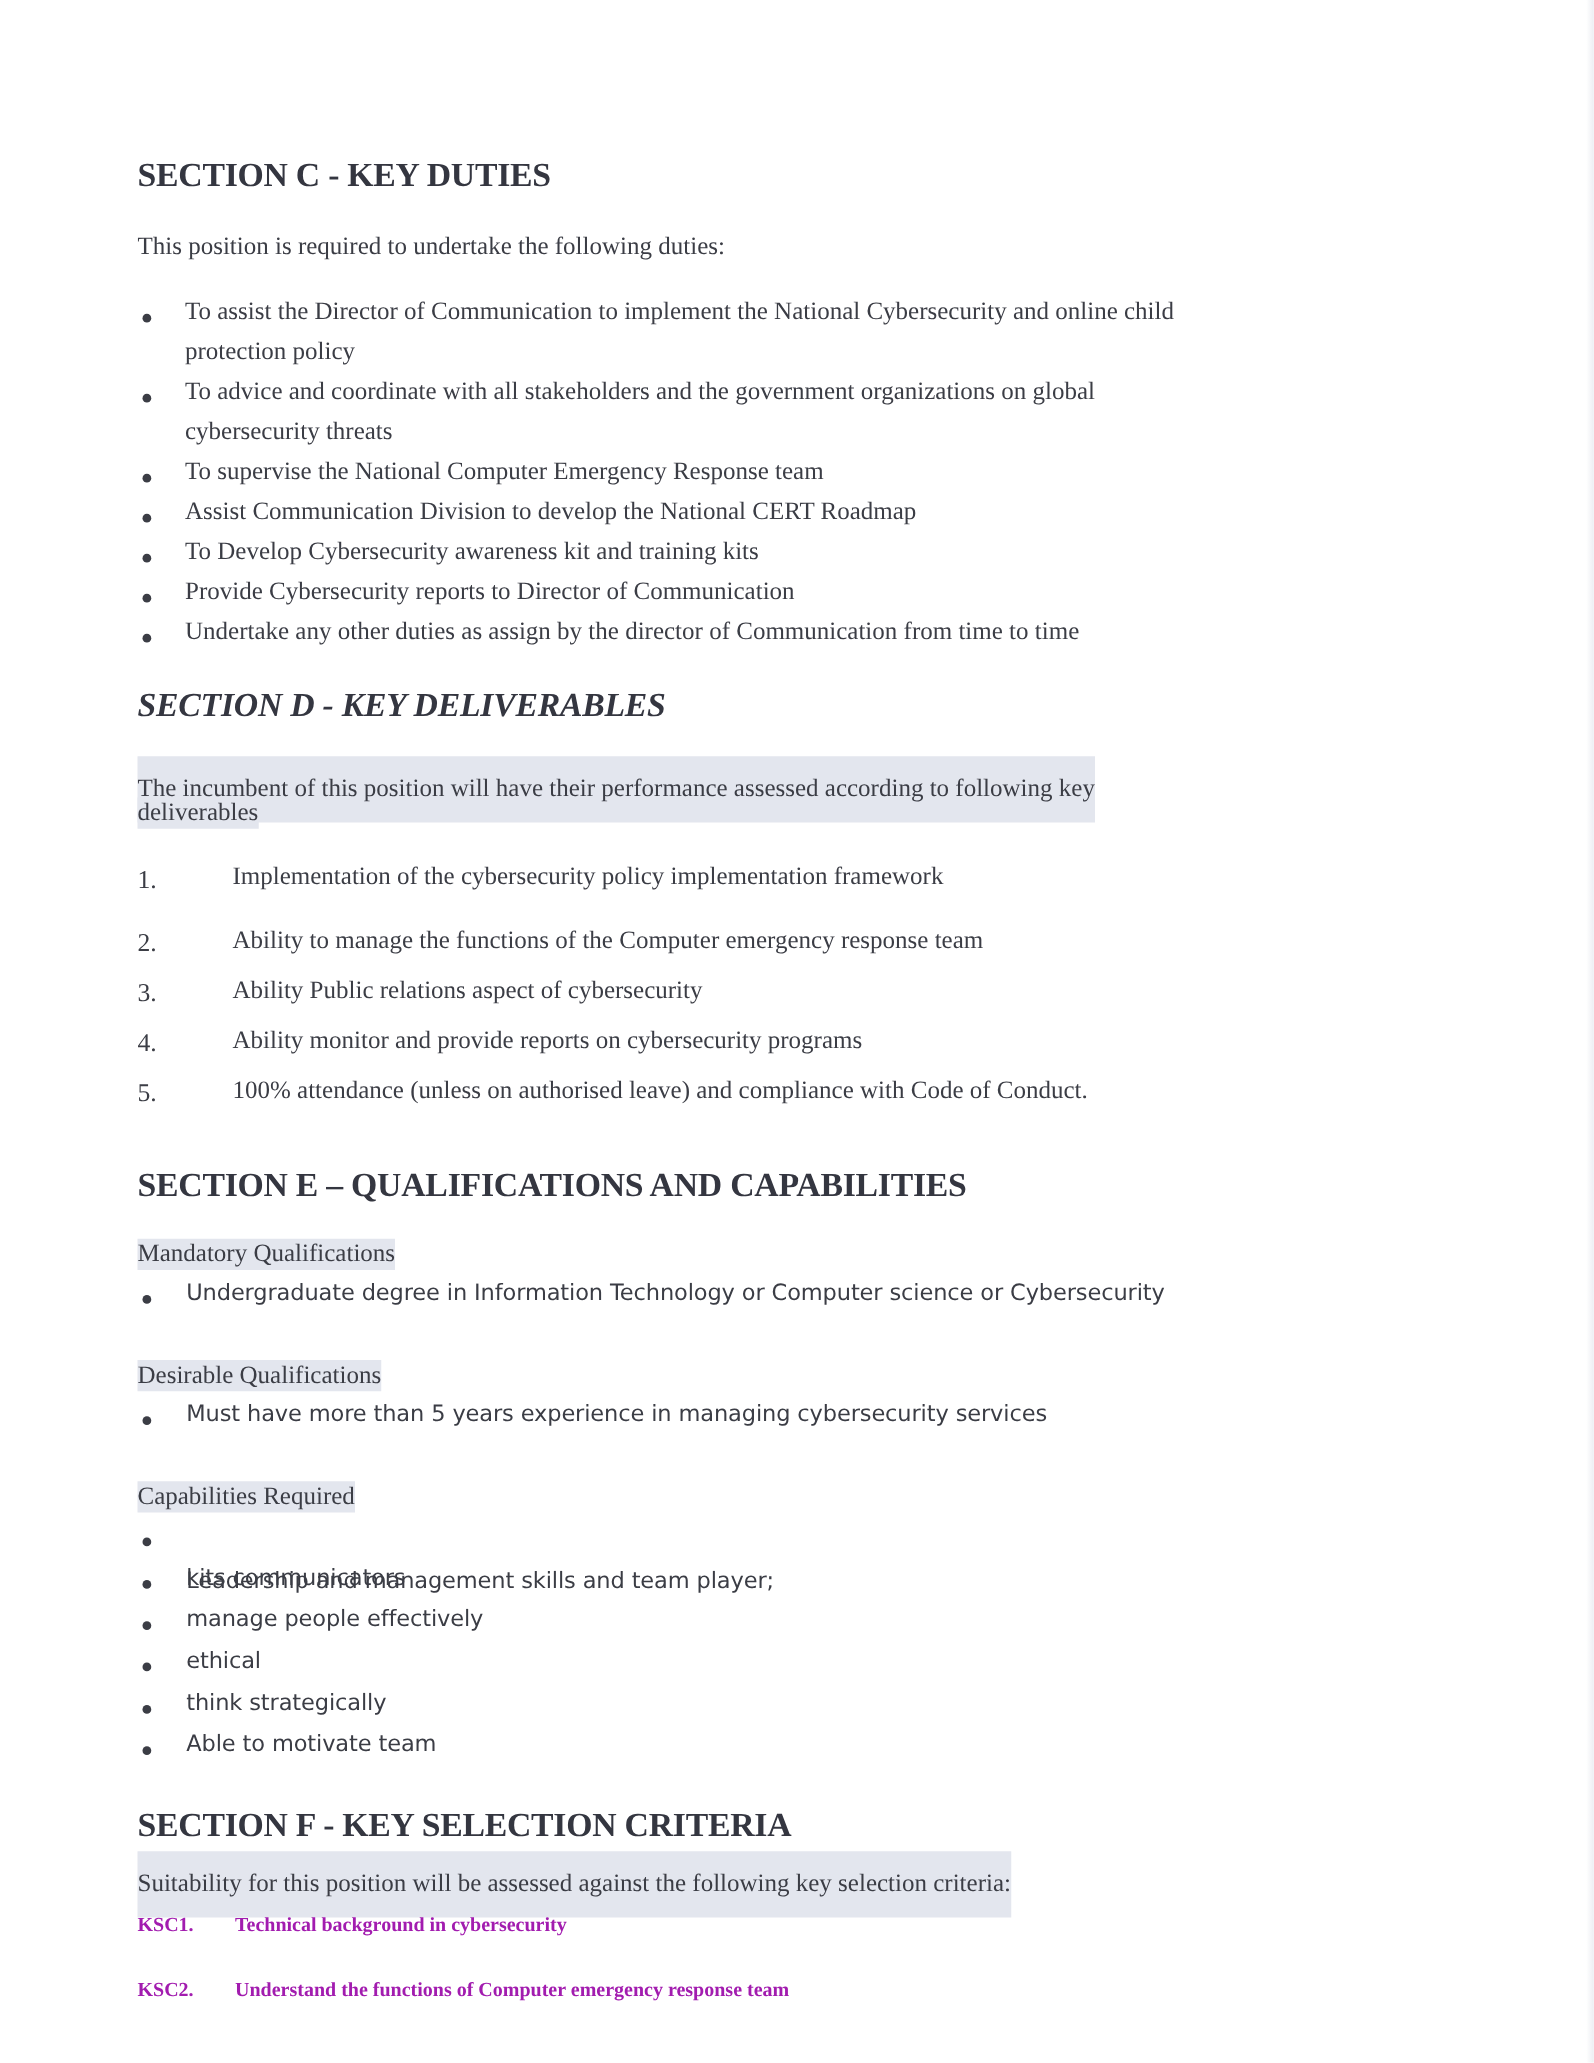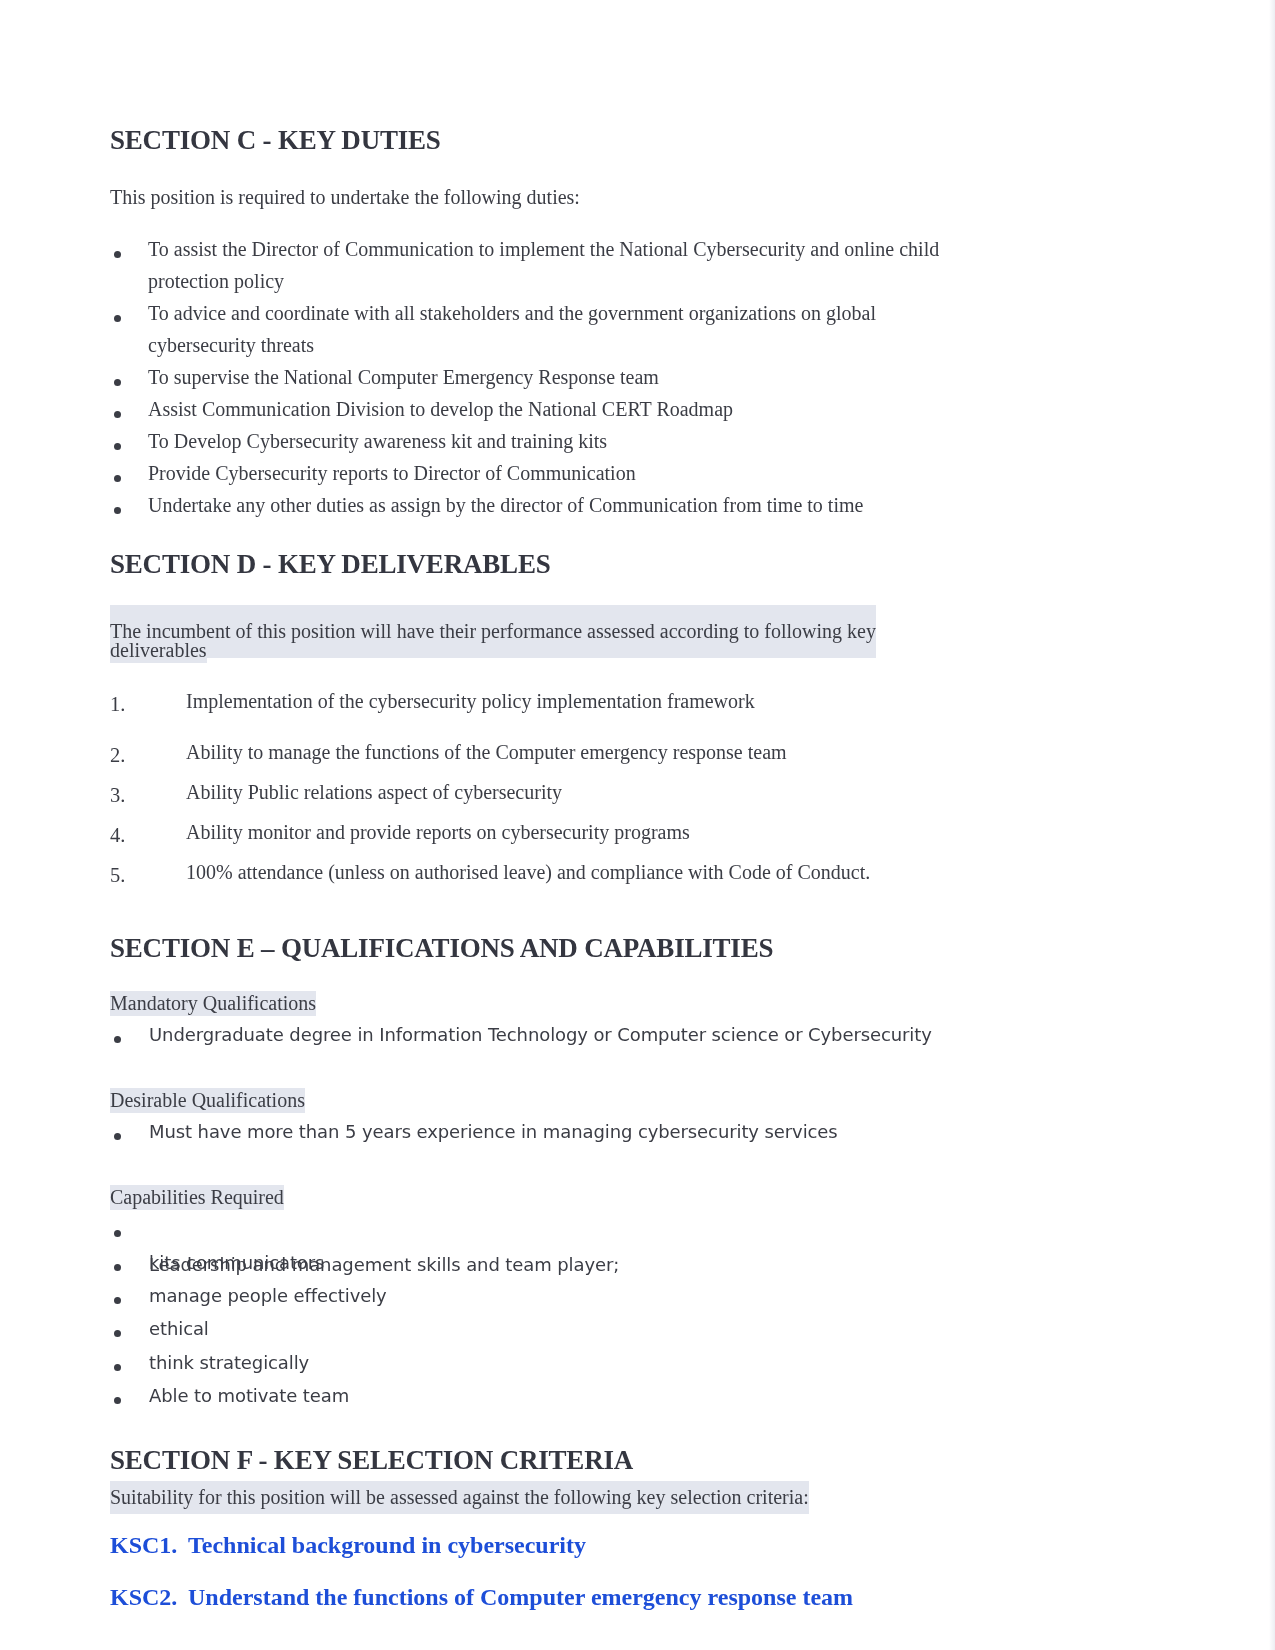--- a/index.html
+++ b/index.html
@@ -11,21 +11,21 @@
   .page-edge { position: absolute; right: 0; top: 0; width: 6px; height: 1650px;
     background: linear-gradient(to right, #ffffff, #eceef2); }
   .abs { position: absolute; white-space: nowrap; }
   .heading { font-family: "Liberation Serif", serif; font-weight: bold; font-size: 27px;
     letter-spacing: -0.2px; color: #343640; }
   .body { font-family: "Liberation Serif", serif; font-size: 20px; color: #3b3d45; }
   .comic { font-family: "DejaVu Sans", sans-serif; font-size: 18px; color: #3b3d45; letter-spacing: -0.1px; text-align: center; }
   .hl { background: #e3e6ee; }
   .bullet { position: absolute; left: 114px; width: 7px; height: 7px; border-radius: 50%; background: #3b3d45; }
   .num { position: absolute; left: 110px; font-family: "Liberation Serif", serif; font-size: 20.5px; }
-  .ksc { font-family: "Liberation Serif", serif; font-weight: bold; font-size: 24px; color: #1d4ed8; }
+  .ksc { font-family: "Liberation Serif", serif; font-weight: bold; font-size: 16px; color: #a21caf; }
 </style>
 </head>
 <body>
 
 <div class="page-edge"></div>
 
 <div class="abs heading" style="left:110px;top:125px;">SECTION C - KEY DUTIES</div>
 <div class="abs body" style="left:110px;top:186px;">This position is required to undertake the following duties:</div>
 
 <div>
@@ -46,21 +46,21 @@
   <div class="bullet" style="top:443px;"></div>
   <div class="abs body" style="left:148px;top:430px;">To Develop Cybersecurity awareness kit and training kits</div>
 
   <div class="bullet" style="top:475px;"></div>
   <div class="abs body" style="left:148px;top:462px;">Provide Cybersecurity reports to Director of Communication</div>
 
   <div class="bullet" style="top:507px;"></div>
   <div class="abs body" style="left:148px;top:494px;">Undertake any other duties as assign by  the director of Communication from time to time</div>
 </div>
 
-<div class="abs heading" style="left:110px;top:549px;">SECTION D - KEY DELIVERABLES</div>
+<div class="abs heading" style="left:110px;top:549px;font-style:italic;">SECTION D - KEY DELIVERABLES</div>
 <div class="abs body hl" style="left:110px;top:605px;padding:15px 0;">The incumbent of this position will have their performance assessed according to following key</div>
 <div class="abs body hl" style="left:110px;top:638px;padding:1px 0;">deliverables</div>
 
 <div>
   <div class="num" style="top:693px;">1.</div>
   <div class="abs body" style="left:186px;top:690px;">Implementation of the cybersecurity policy implementation framework</div>
 
   <div class="num" style="top:744px;">2.</div>
   <div class="abs body" style="left:186px;top:741px;">Ability to manage the functions of the Computer emergency response team</div>
 
@@ -94,20 +94,20 @@
   <div class="abs comic" style="left:149px;top:1285px;">manage people effectively</div>
   <div class="bullet" style="top:1330px;"></div>
   <div class="abs comic" style="left:149px;top:1318px;">ethical</div>
   <div class="bullet" style="top:1364px;"></div>
   <div class="abs comic" style="left:149px;top:1352px;">think strategically</div>
   <div class="bullet" style="top:1397px;"></div>
   <div class="abs comic" style="left:149px;top:1385px;">Able to motivate team</div>
 </div>
 
 <div class="abs heading" style="left:110px;top:1445px;">SECTION F - KEY SELECTION CRITERIA</div>
-<div class="abs body hl" style="left:110px;top:1481px;padding:5px 0;">Suitability for this position will be assessed against the following key selection criteria:</div>
+<div class="abs body hl" style="left:110px;top:1481px;padding:15px 0;">Suitability for this position will be assessed against the following key selection criteria:</div>
 
 <div>
   <div class="abs ksc" style="left:110px;top:1532px;">KSC1.</div>
   <div class="abs ksc" style="left:188px;top:1532px;">Technical background in cybersecurity</div>
   <div class="abs ksc" style="left:110px;top:1584px;">KSC2.</div>
   <div class="abs ksc" style="left:188px;top:1584px;">Understand the functions of Computer emergency response team</div>
 </div>
 
 </body></html>

